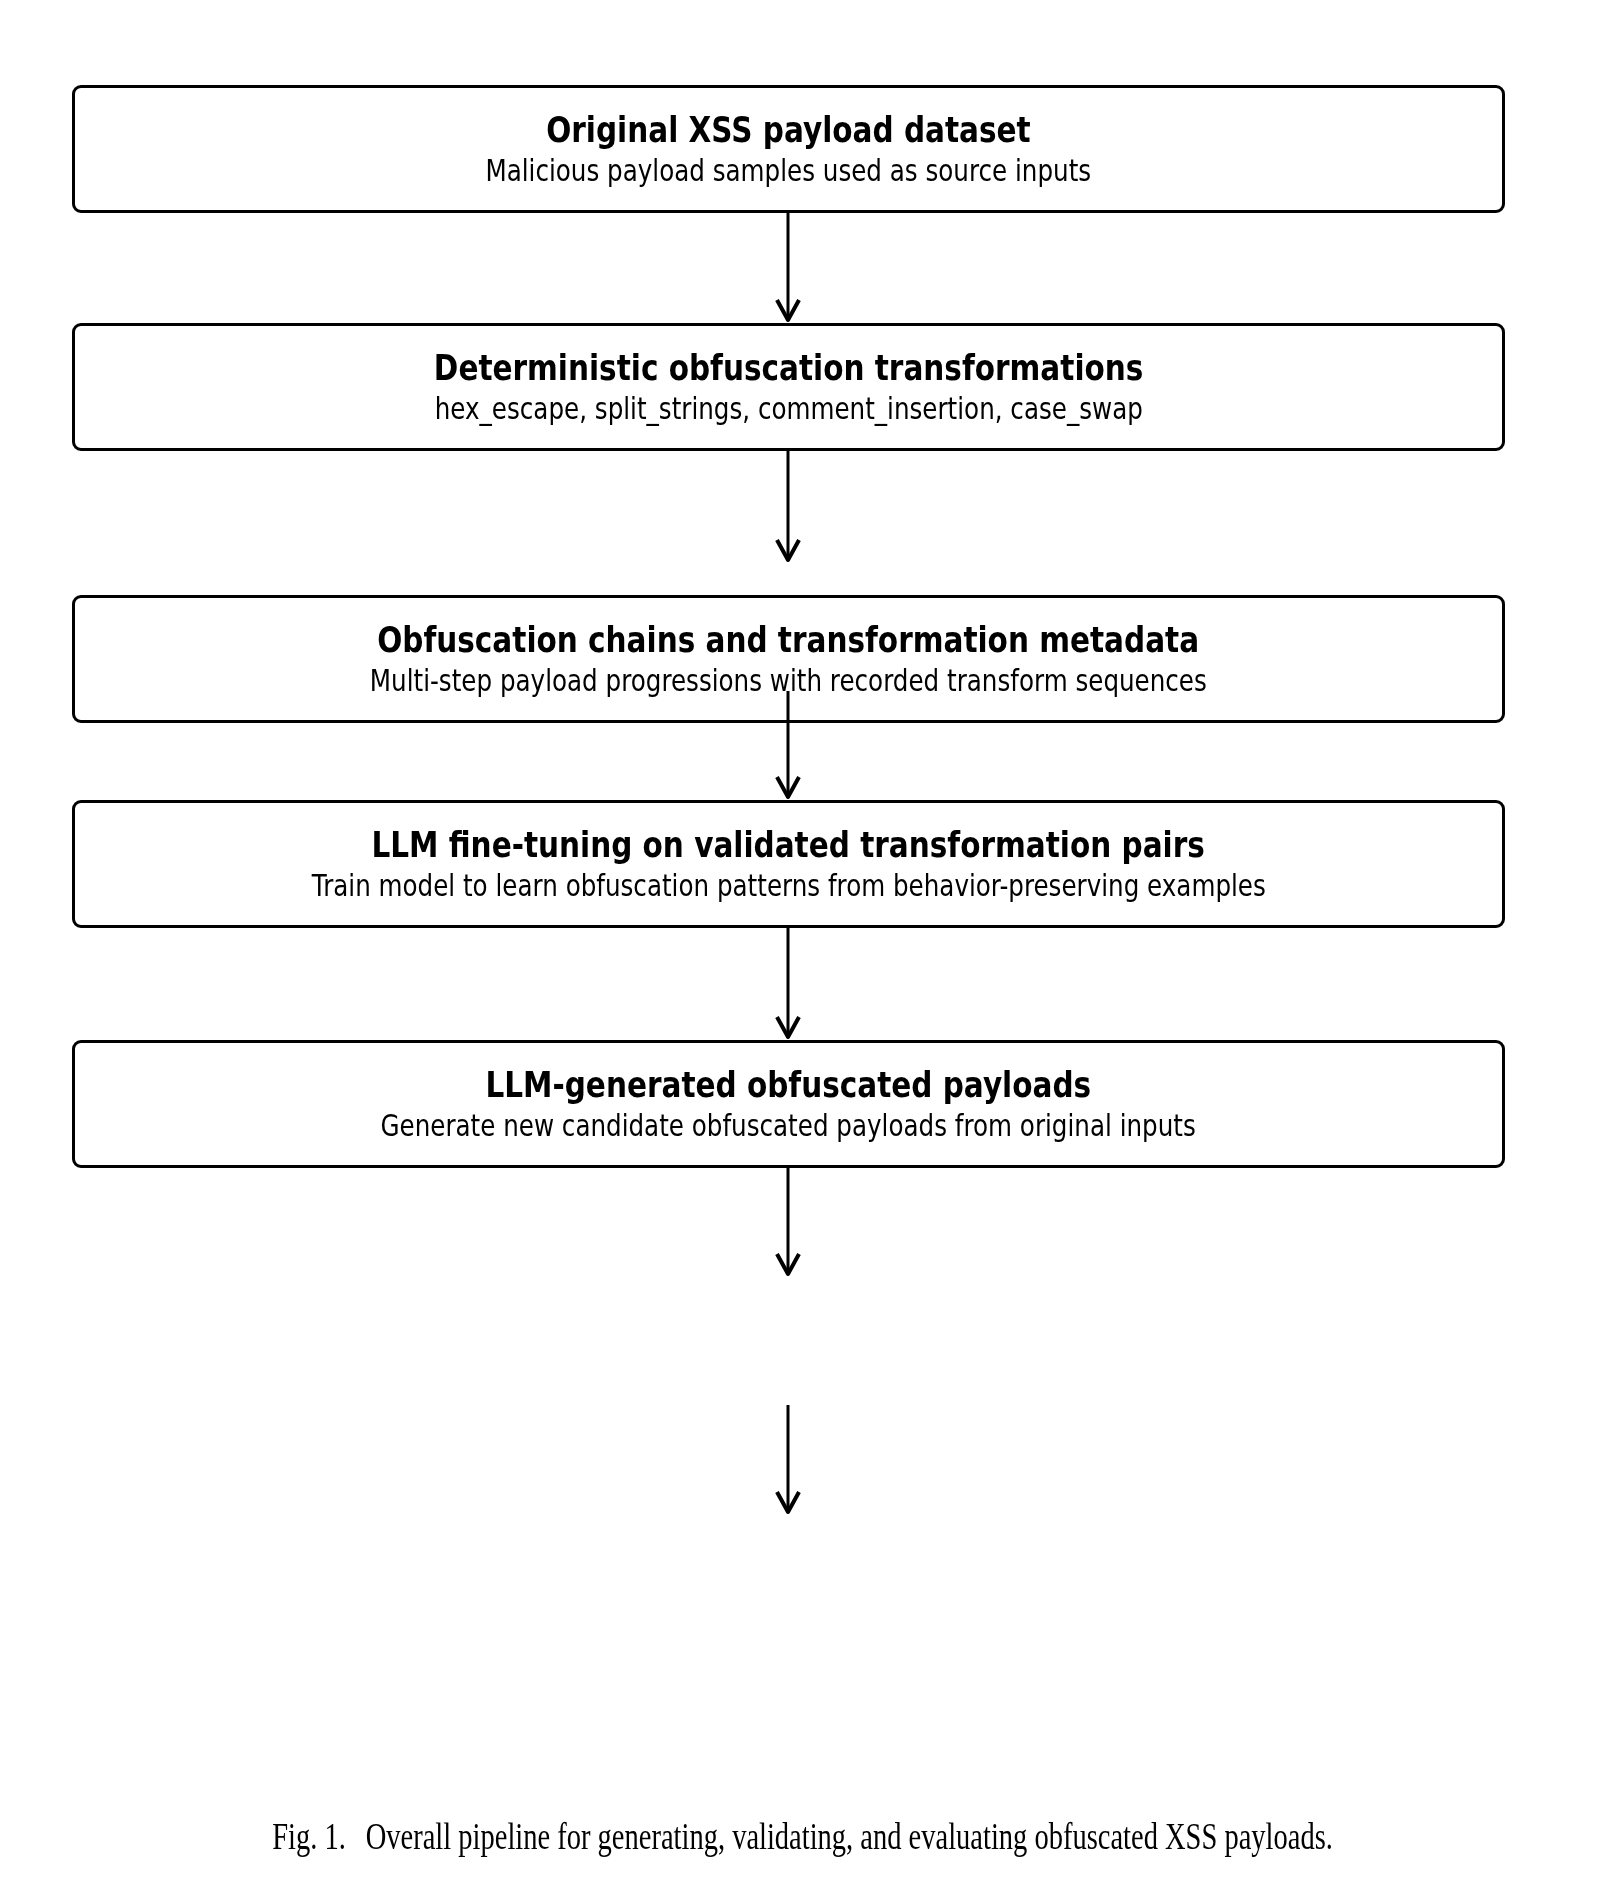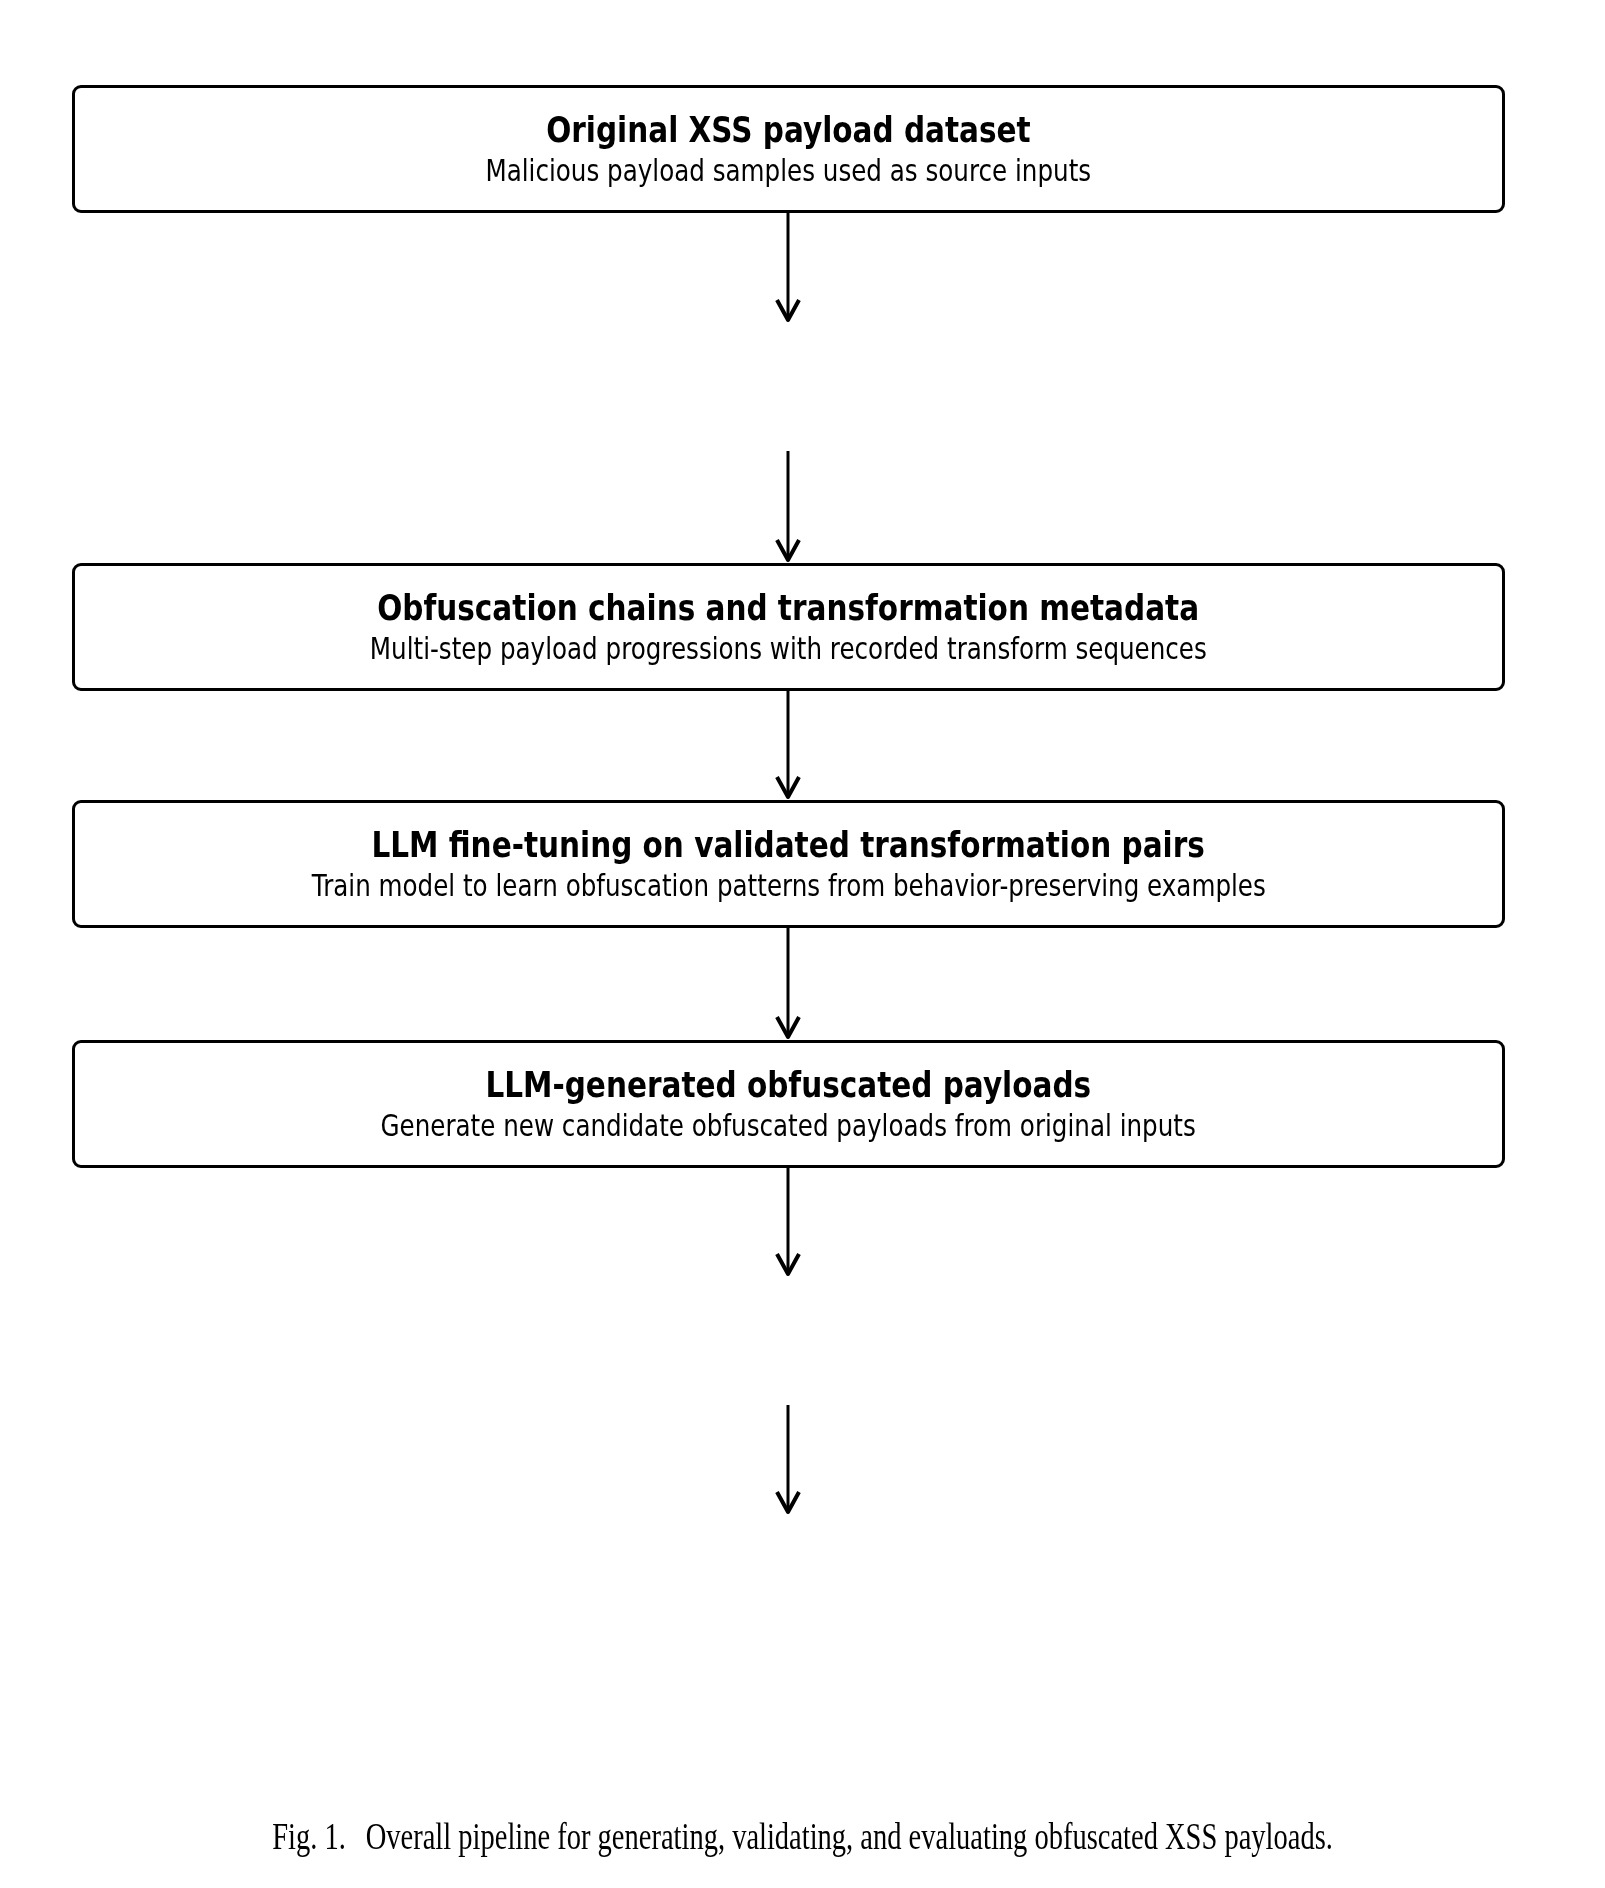--- a/index.html
+++ b/index.html
@@ -80,27 +80,31 @@
   <div class="flow-box" style="top:85px">
     <div class="box-title">Original XSS payload dataset</div>
     <div class="box-subtitle">Malicious payload samples used as source inputs</div>
   </div>
 
   <svg class="flow-arrow" style="top:213px" width="40" height="110" viewBox="0 0 40 110">
     <line x1="20" y1="0" x2="20" y2="106" stroke="#000" stroke-width="3"></line>
     <polyline points="9,87 20,107 31,87" fill="none" stroke="#000" stroke-width="4" stroke-linejoin="round"></polyline>
   </svg>
 
+  <div class="flow-box" style="top:323px">
+    <div class="box-title">Deterministic obfuscation transformations</div>
+    <div class="box-subtitle">hex_escape, split_strings, comment_insertion, case_swap</div>
+  </div>
 
   <svg class="flow-arrow" style="top:451px" width="40" height="112" viewBox="0 0 40 112">
     <line x1="20" y1="0" x2="20" y2="108" stroke="#000" stroke-width="3"></line>
     <polyline points="9,89 20,109 31,89" fill="none" stroke="#000" stroke-width="4" stroke-linejoin="round"></polyline>
   </svg>
 
-  <div class="flow-box" style="top:563px">
+  <div class="flow-box" style="top:595px">
     <div class="box-title">Obfuscation chains and transformation metadata</div>
     <div class="box-subtitle">Multi-step payload progressions with recorded transform sequences</div>
   </div>
 
   <svg class="flow-arrow" style="top:691px" width="40" height="109" viewBox="0 0 40 109">
     <line x1="20" y1="0" x2="20" y2="105" stroke="#000" stroke-width="3"></line>
     <polyline points="9,86 20,106 31,86" fill="none" stroke="#000" stroke-width="4" stroke-linejoin="round"></polyline>
   </svg>
 
   <div class="flow-box" style="top:800px">

